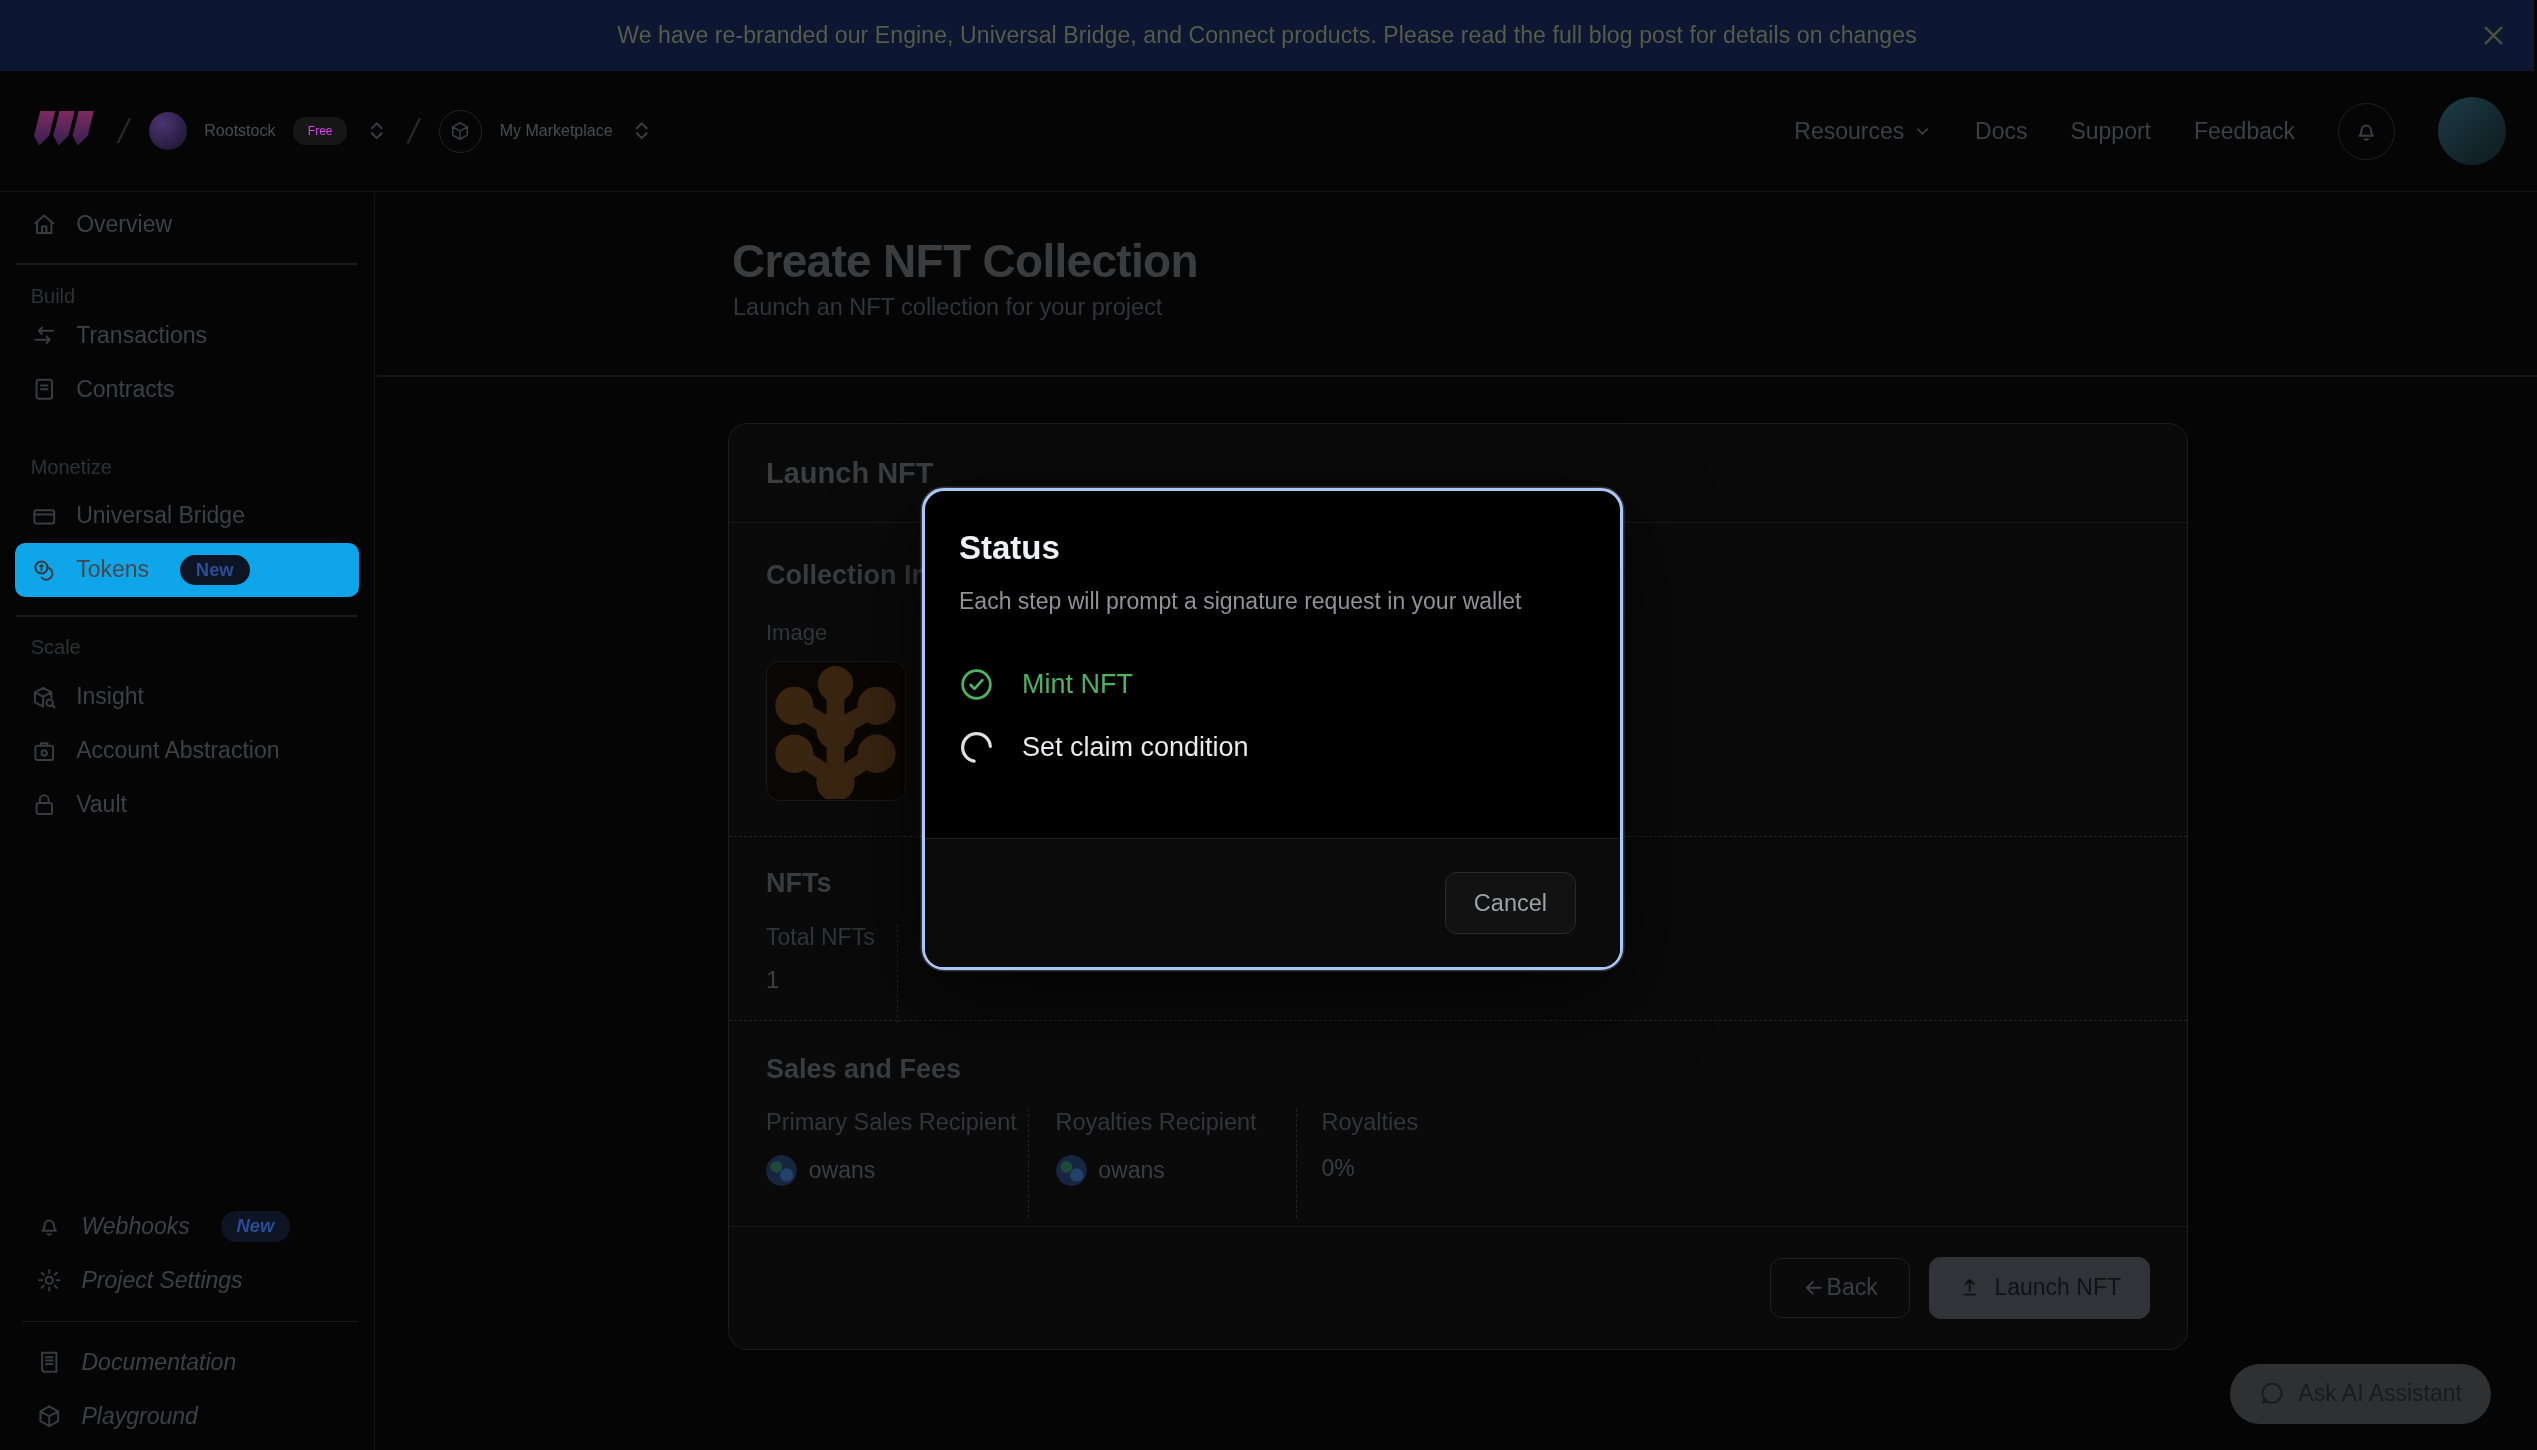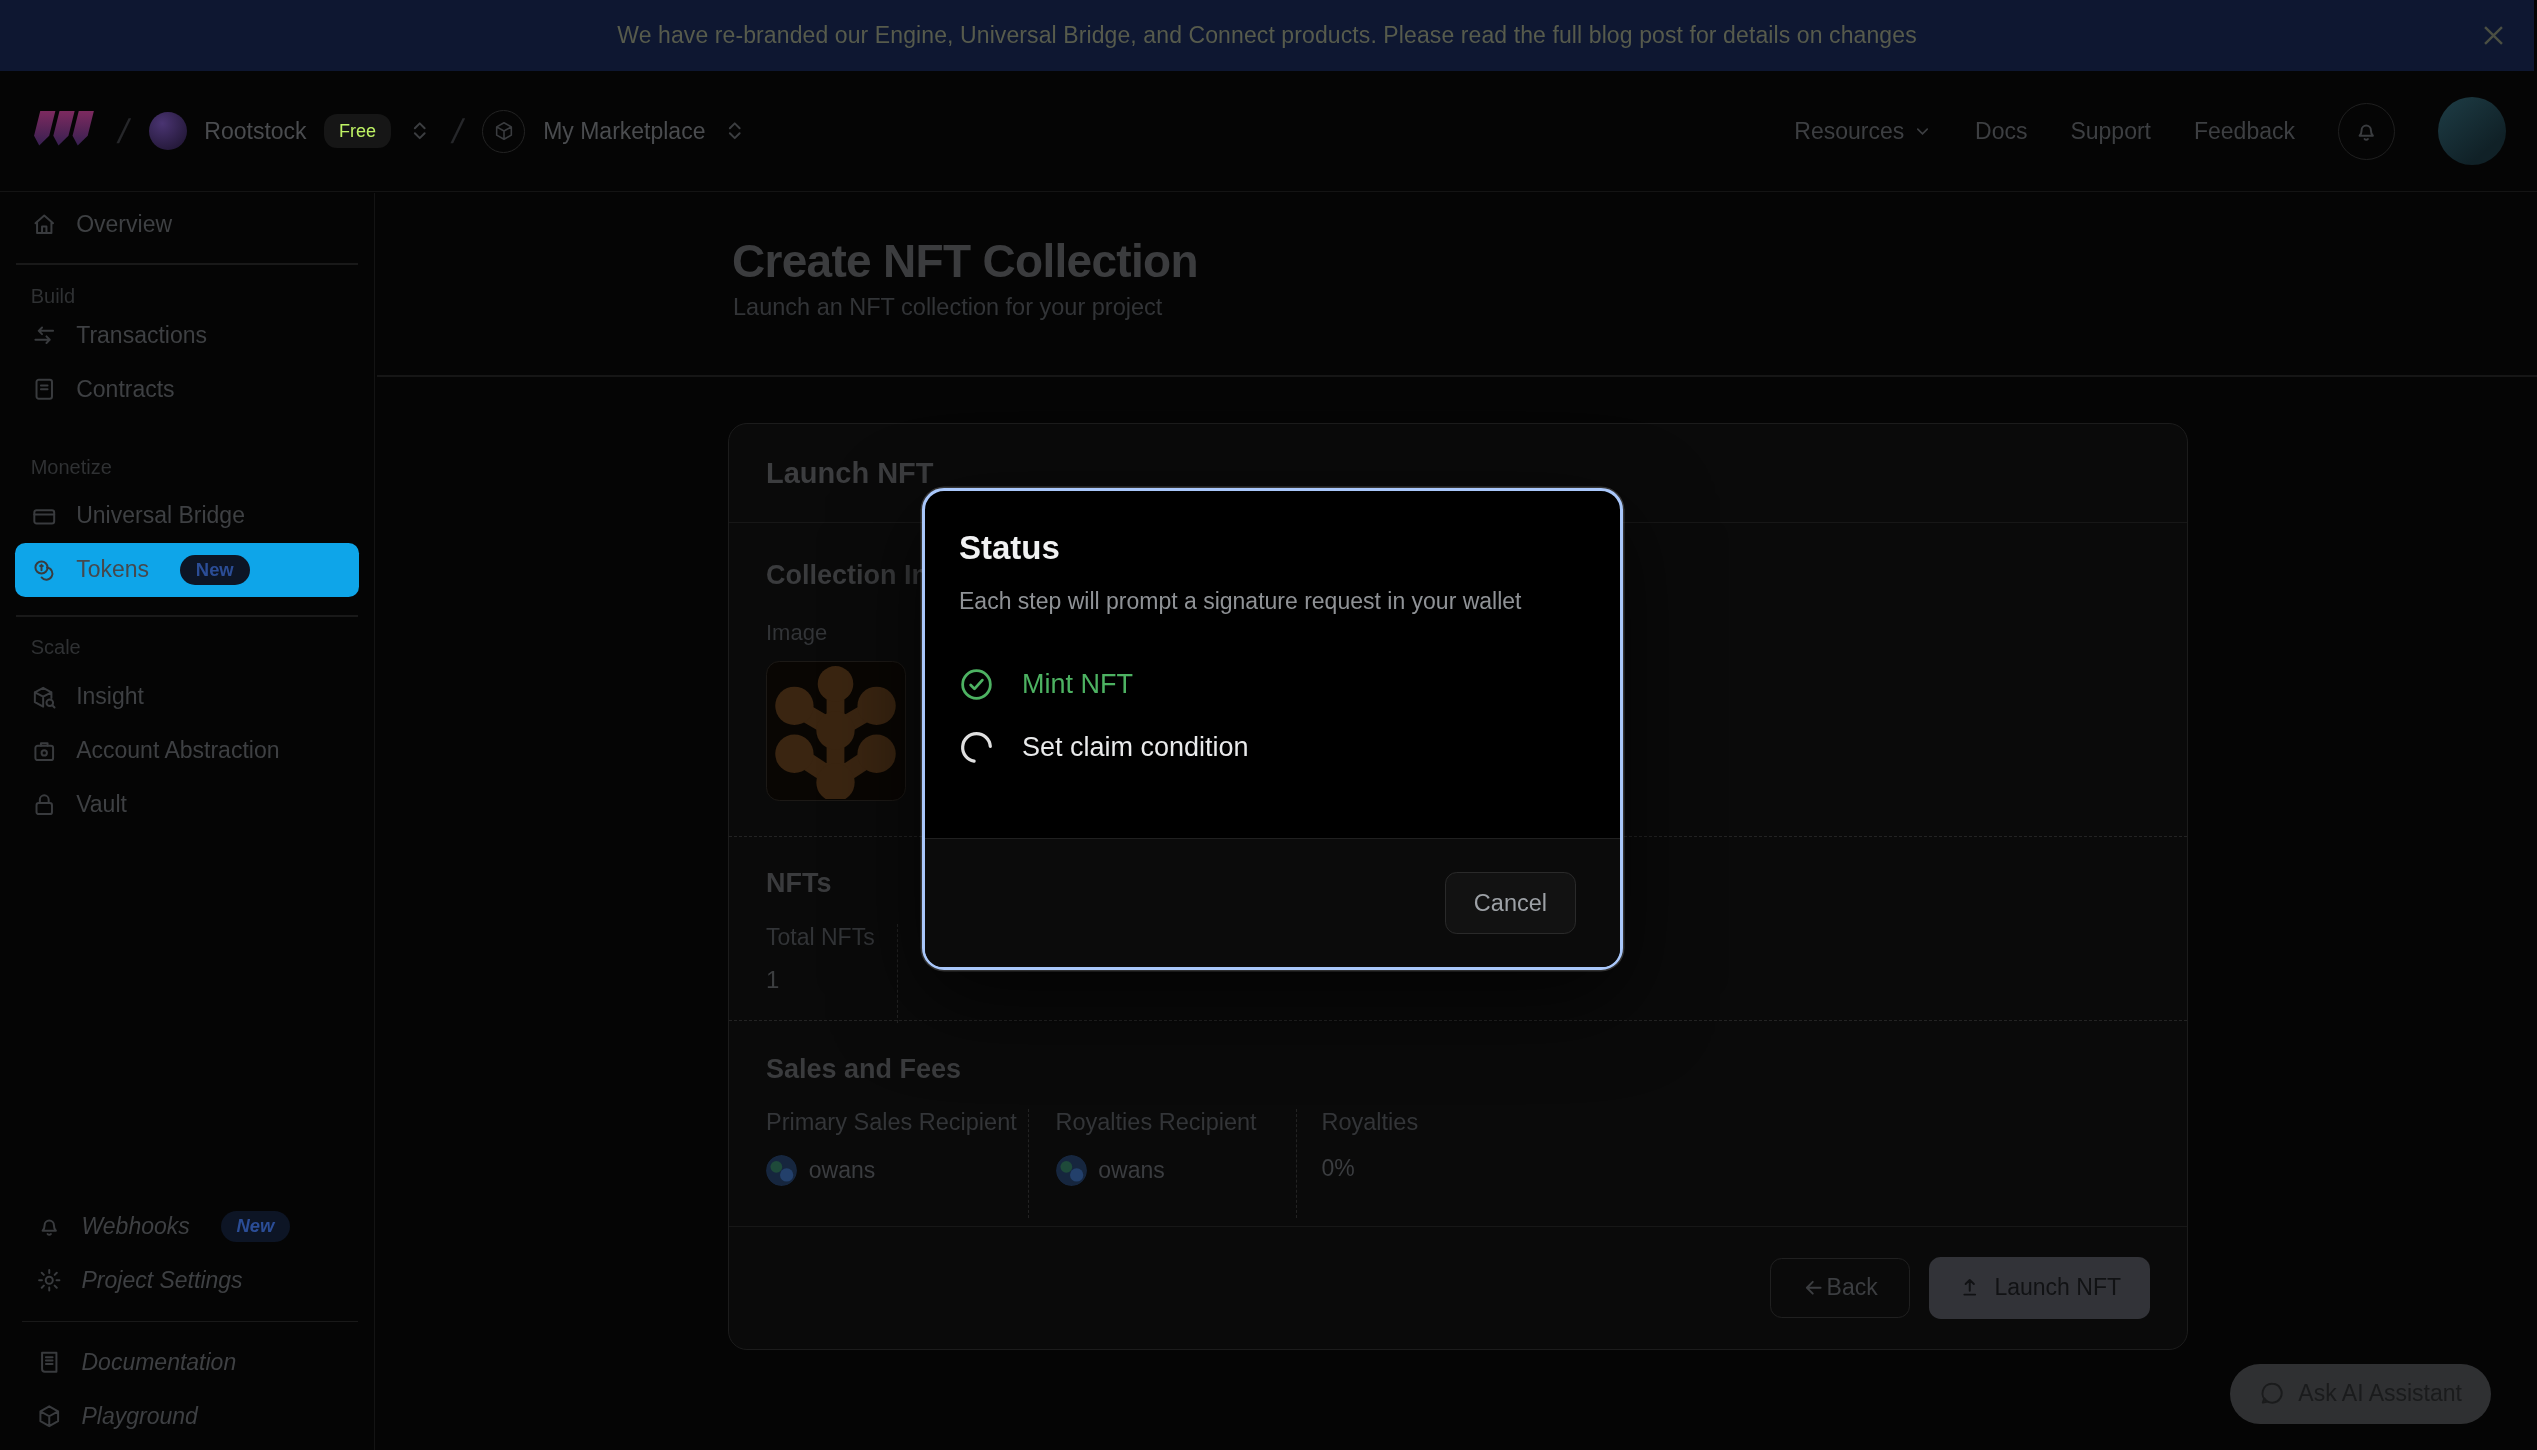--- a/index.html
+++ b/index.html
@@ -14,22 +14,22 @@
   .banner-close{position:absolute;right:22px;top:16px;width:38px;height:38px;color:#4b4f43;
                 display:flex;align-items:center;justify-content:center;cursor:pointer;background:none;border:none;}
 
   
   .app-header{position:absolute;top:71px;left:0;right:0;height:121px;border-bottom:1.5px solid #141414;
               display:flex;align-items:center;justify-content:space-between;padding:0 32px;box-sizing:border-box;}
   .hgroup{display:flex;align-items:center;gap:17.7px;}
   .sep{color:#26272a;font-size:34px;font-weight:300;transform:skewX(-12deg);padding:0 2.9px;}
   .org-avatar{width:38px;height:38px;border-radius:50%;
               background:radial-gradient(circle at 35% 30%,#4a3472,#261a3c 75%);}
-  .crumb-name{font-size:23px;color:#4a4c4f;}
-  .badge-free{background:#161616;color:#bef264;font-size:18px;padding:6.6px 14.7px;border-radius:13.2px;}
+  .crumb-name{font-size:16px;color:#4a4c4f;}
+  .badge-free{background:#161616;color:#d946ef;font-size:12px;padding:6.6px 14.7px;border-radius:13.2px;}
   .updown{color:#3c3e41;}
   .proj-icon{width:43px;height:43px;border-radius:50%;border:1.5px solid #232323;color:#3a3c3f;
              display:flex;align-items:center;justify-content:center;box-sizing:border-box;}
   .hnav{display:flex;align-items:center;gap:43px;}
   .nav-link{font-size:23px;color:#3d3f42;display:flex;align-items:center;gap:8.8px;cursor:pointer;}
   .bell-btn{width:57px;height:57px;border-radius:50%;border:1.5px solid #1f1f1f;color:#3a3c3f;background:none;
             display:flex;align-items:center;justify-content:center;box-sizing:border-box;cursor:pointer;}
   .user-avatar{width:68px;height:68px;border-radius:50%;background:linear-gradient(140deg,#1e3d46,#102127 75%);cursor:pointer;}
 
   

